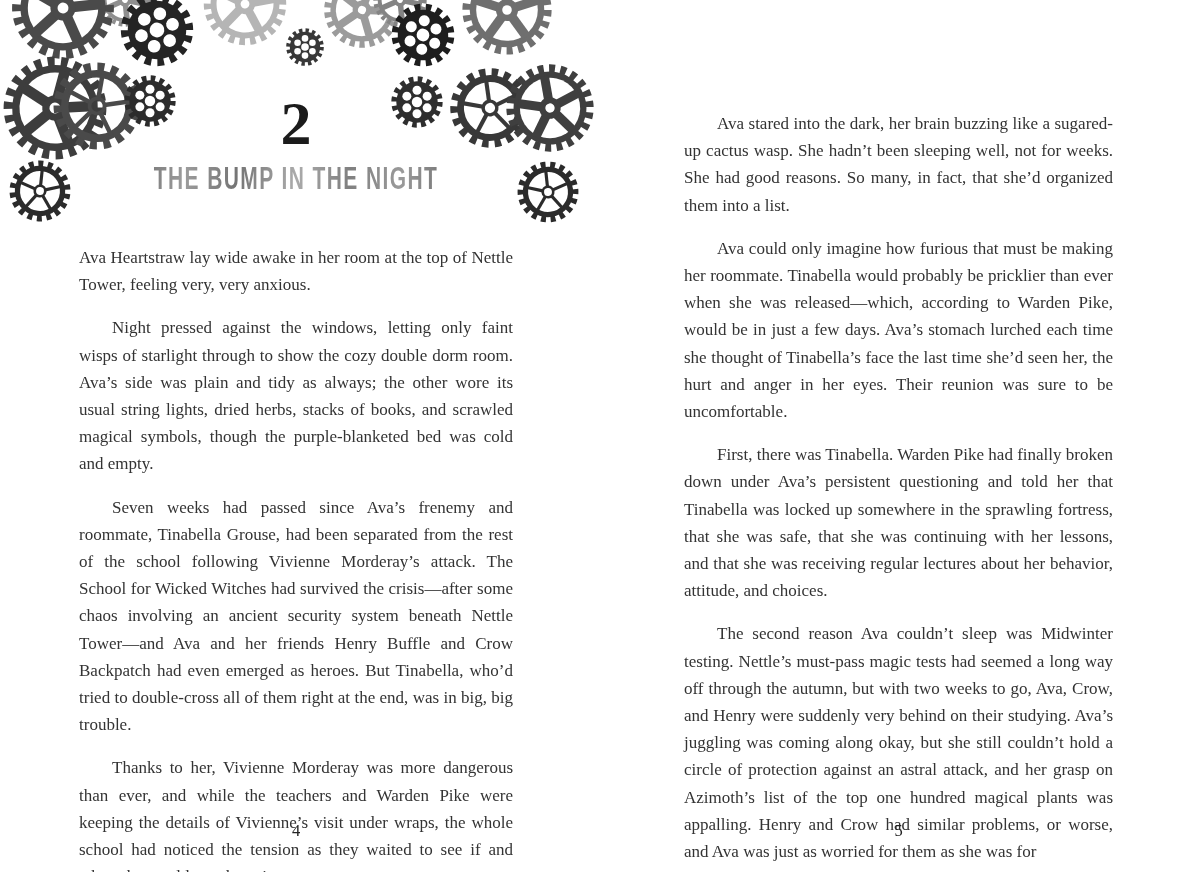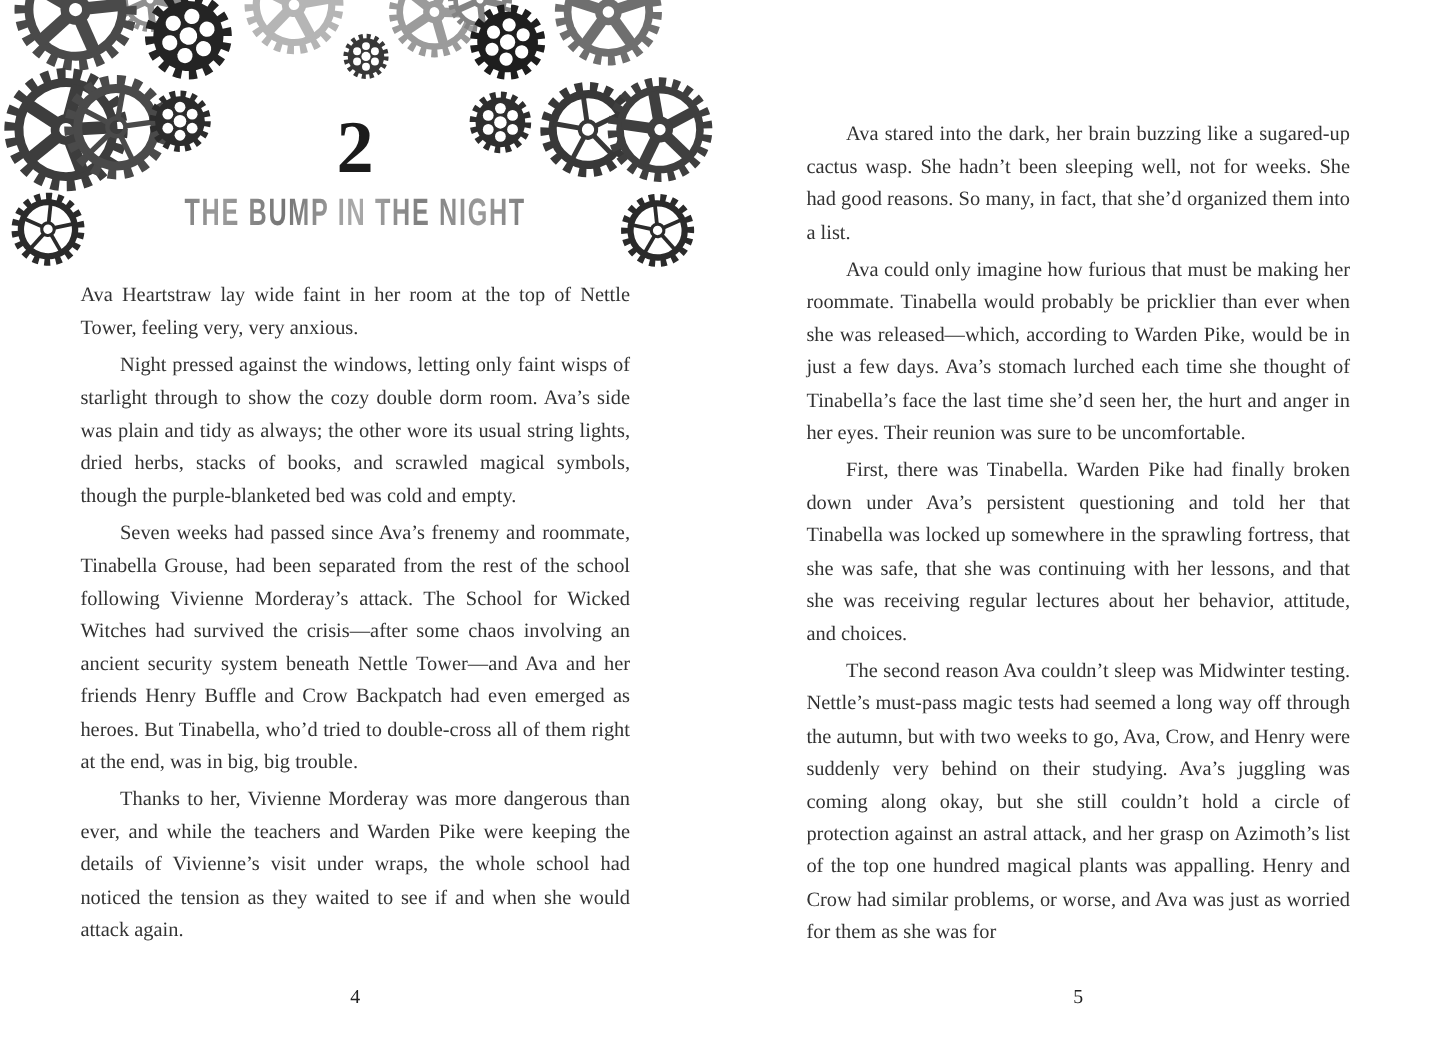--- a/index.html
+++ b/index.html
@@ -42,21 +42,21 @@
       -webkit-background-clip: text;
       background-clip: text;
       color: transparent;
     }
   }
 
   .text-block { position: absolute; left: 0; right: 0; }
   .left-text  { top: 228px; }
   .right-text { top: 94px; }
   .body-par {
-    margin: 4px;
+    margin: 16px;
     font-size: 17px;
     line-height: 27.2px;
     text-align: justify;
     color: #333333;
     text-indent: 33px;
   }
   .body-par.no-indent { text-indent: 0; }
 
   .folio {
     position: absolute; bottom: 32px; left: 0; width: 100%;
@@ -131,21 +131,21 @@
     <use href="#g-spoke" transform="translate(550,108) rotate(-10) scale(0.9)" style="color:#3f3f3f"></use>
     <use href="#g-ring" transform="translate(40,191) rotate(6) scale(1.05)" style="color:#2b2b2b"></use>
     <use href="#g-ring" transform="translate(548,192) rotate(-6) scale(1.05)" style="color:#2b2b2b"></use>
   </svg>
 
   <div class="page left">
     <div class="chapter-number">2</div>
     <div class="chapter-title">THE BUMP IN THE NIGHT</div>
 
     <div class="text-block left-text">
-      <p class="body-par no-indent">Ava Heartstraw lay wide faint in her room at the top of Nettle Tower, feeling very, very anxious.</p>
+      <p class="body-par no-indent">Ava Heartstraw lay wide awake in her room at the top of Nettle Tower, feeling very, very anxious.</p>
       <p class="body-par">Night pressed against the windows, letting only faint wisps of starlight through to show the cozy double dorm room. Ava’s side was plain and tidy as always; the other wore its usual string lights, dried herbs, stacks of books, and scrawled magical symbols, though the purple-blanketed bed was cold and empty.</p>
       <p class="body-par">Seven weeks had passed since Ava’s frenemy and roommate, Tinabella Grouse, had been separated from the rest of the school following Vivienne Morderay’s attack. The School for Wicked Witches had survived the crisis—after some chaos involving an ancient security system beneath Nettle Tower—and Ava and her friends Henry Buffle and Crow Backpatch had even emerged as heroes. But Tinabella, who’d tried to double-cross all of them right at the end, was in big, big trouble.</p>
       <p class="body-par">Thanks to her, Vivienne Morderay was more dangerous than ever, and while the teachers and Warden Pike were keeping the details of Vivienne’s visit under wraps, the whole school had noticed the tension as they waited to see if and when she would attack again.</p>
     </div>
 
     <div class="folio">4</div>
   </div>
 
   <div class="page right">
     <div class="text-block right-text">

